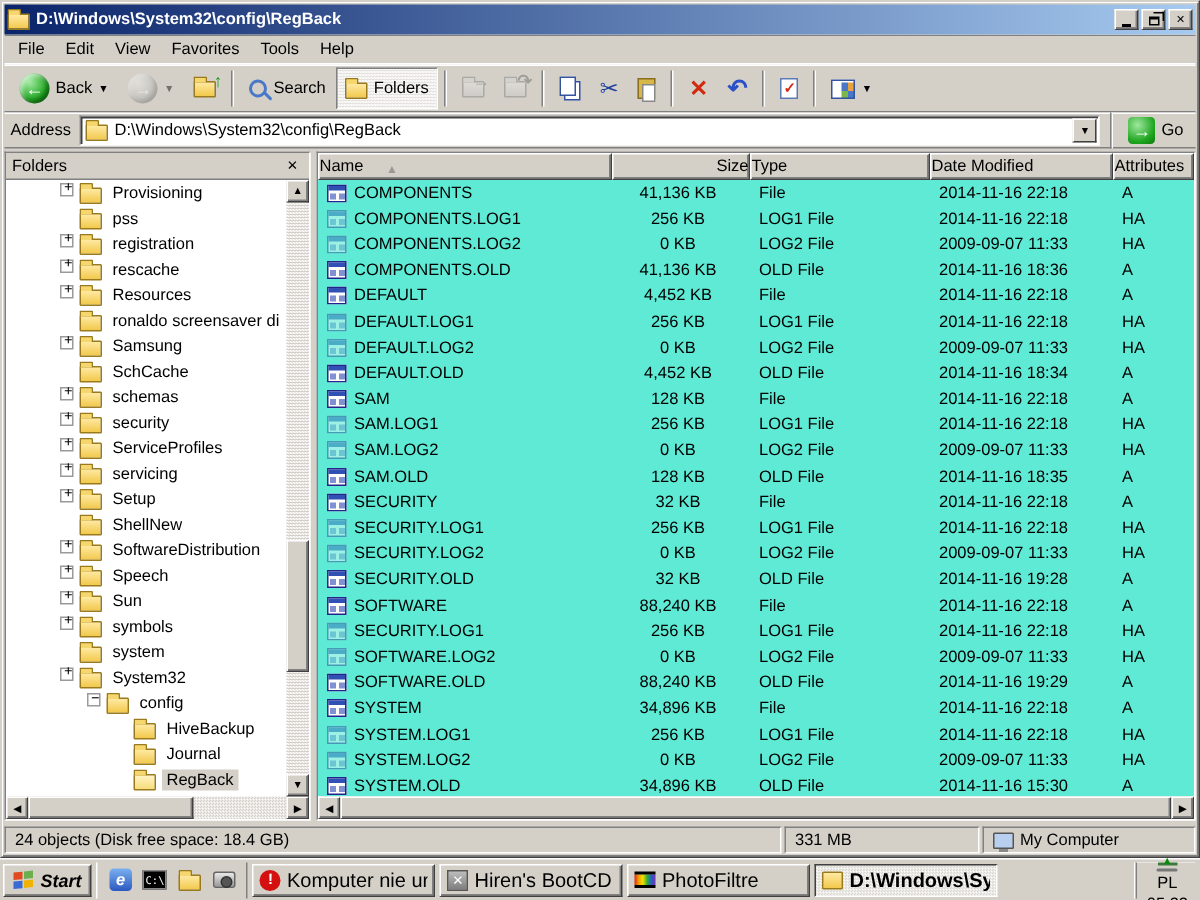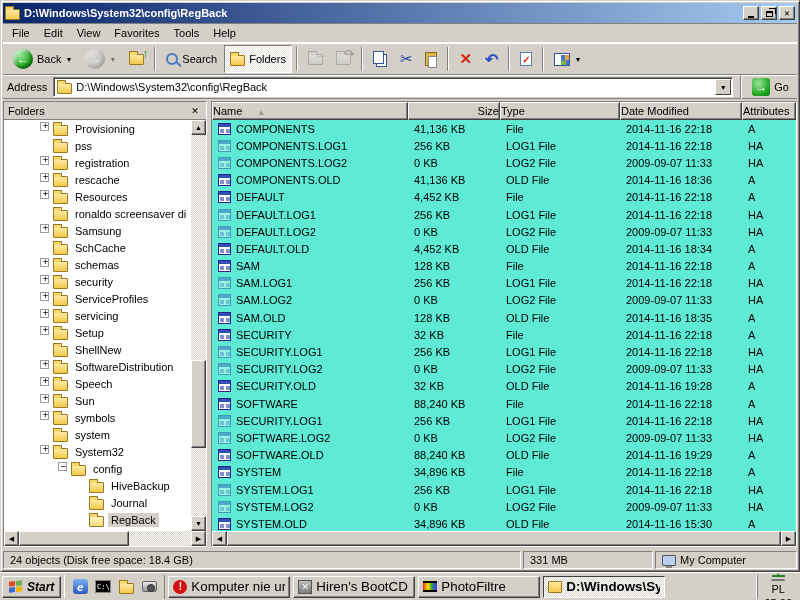--- a/index.html
+++ b/index.html
@@ -139,21 +139,21 @@
   .col-name { width:196px; flex:none; }
   .col-size { width:92px; flex:none; justify-content:flex-end; text-align:right; }
   .col-type { width:120px; flex:none; }
   .col-date { width:122px; flex:none; }
   .col-attr { flex:1; }
 
   .list-body { flex:1; overflow:hidden; background:#5eead4; }
   .frow { height:17.2px; display:flex; align-items:center; cursor:default; }
   .fcell { padding:0 6px; white-space:nowrap; overflow:hidden; }
   .fname { width:196px; flex:none; display:flex; align-items:center; gap:5px; }
-  .fsize { width:92px; flex:none; text-align:left; padding-right:10px; }
+  .fsize { width:92px; flex:none; text-align:center; padding-right:10px; }
   .ftype { width:120px; flex:none; }
   .fdate { width:122px; flex:none; }
   .fattr { flex:1; }
   .reg-icon { width:13px; height:12px; flex:none; background:#fdfdfd; border:1px solid #23238c; position:relative; }
   .reg-icon::before { content:""; position:absolute; left:0; top:0; right:0; height:3px; background:#3050b4; }
   .reg-icon::after { content:""; position:absolute; left:1px; bottom:1px; width:4px; height:4px;
                      background:#8090d0; box-shadow:6px 0 0 #8090d0; }
   .frow[data-faded="true"] .reg-icon { opacity:.4; }
 
   

